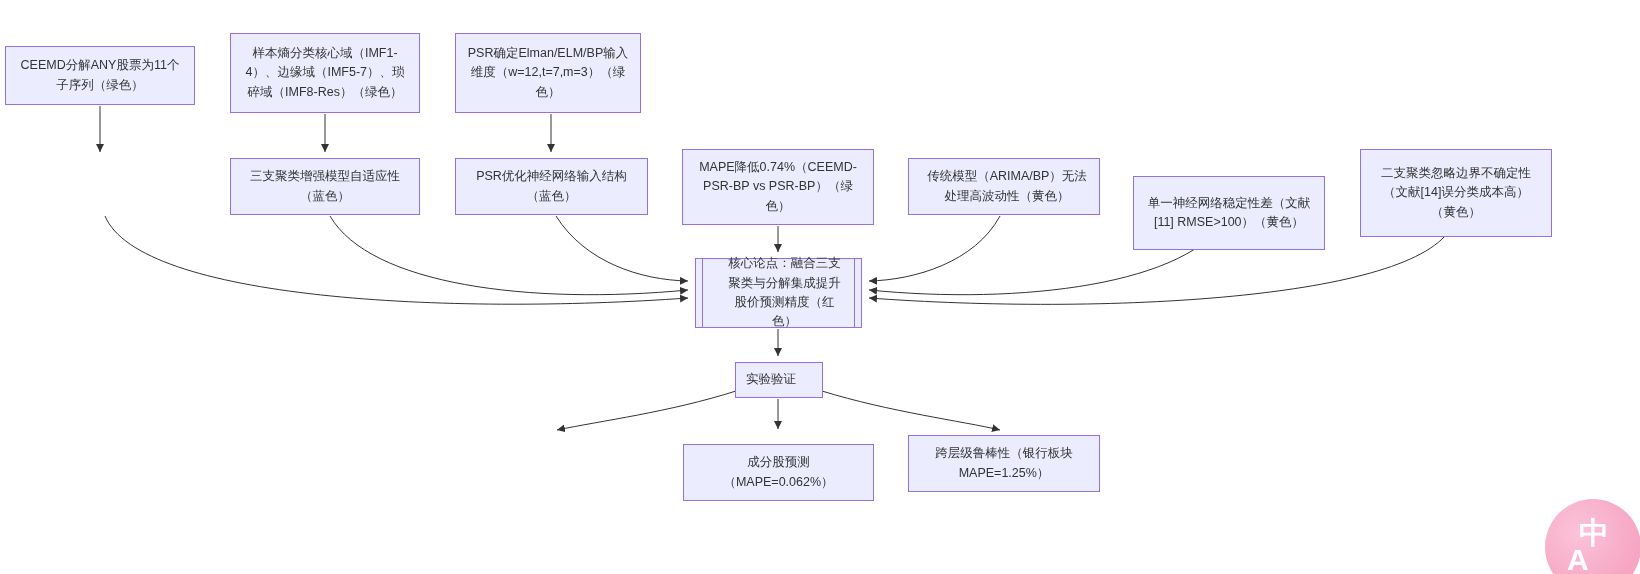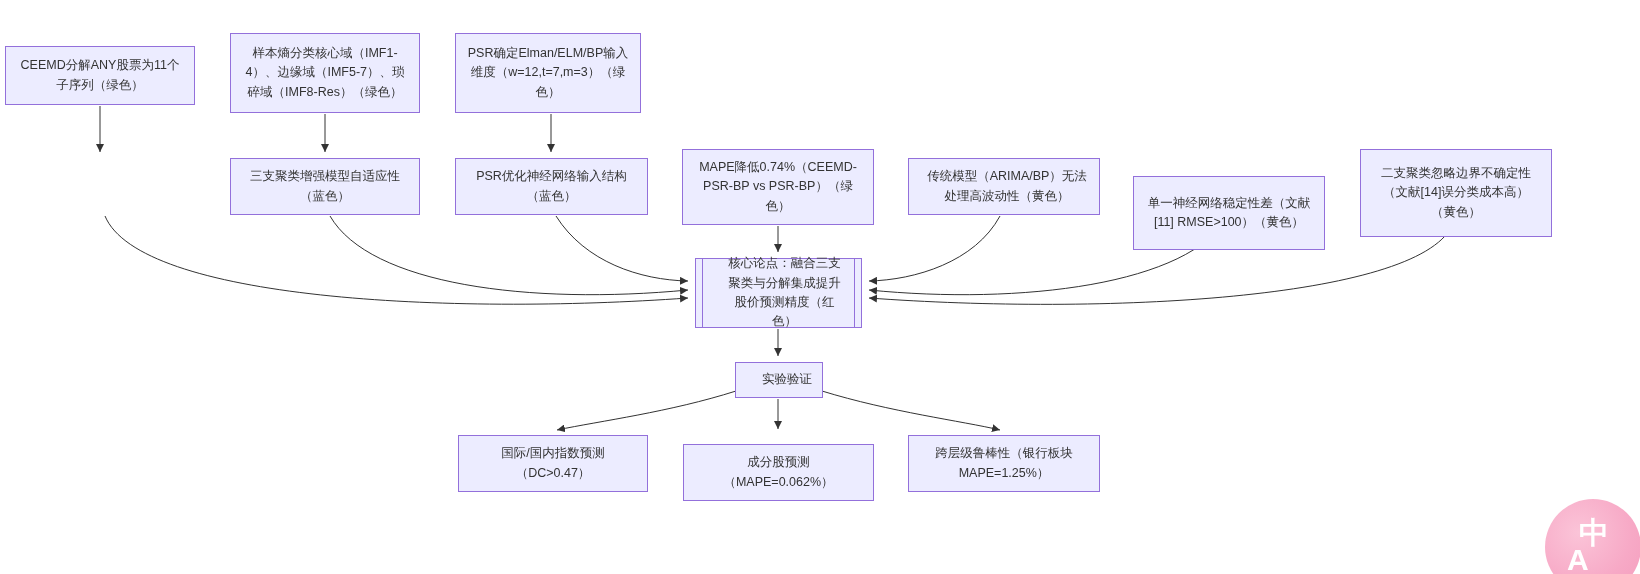--- a/index.html
+++ b/index.html
@@ -16,21 +16,21 @@
 
   .node {
     position: absolute;
     background: #ECECFF;
     border: 1px solid #9370DB;
     color: #333333;
     font-size: 12.5px;
     line-height: 1.55;
     display: flex;
     align-items: center;
-    justify-content: flex-end;
+    justify-content: flex-start;
     text-align: center;
     padding: 4px 10px;
   }
   .node span { display: block; }
 
   
   .node.subroutine::before, .node.subroutine::after {
     content: "";
     position: absolute;
     top: 0; bottom: 0;
@@ -142,23 +142,20 @@
   </div>
 
   <div class="node subroutine" id="pos-core">
     <span>核心论点：融合三支聚类与分解集成提升股价预测精度（红色）</span>
   </div>
 
   <div class="node" id="pos-exp">
     <span>实验验证</span>
   </div>
 
-  <div class="node" id="pos-r1">
-    <span>国际/国内指数预测（DC&gt;0.47）</span>
-  </div>
   <div class="node" id="pos-r2">
     <span>成分股预测（MAPE=0.062%）</span>
   </div>
   <div class="node" id="pos-r3">
     <span>跨层级鲁棒性（银行板块 MAPE=1.25%）</span>
   </div>
 
   <div class="translate-badge">
     <span class="glyph-top">中</span>
     <span class="glyph-bottom">A</span>

